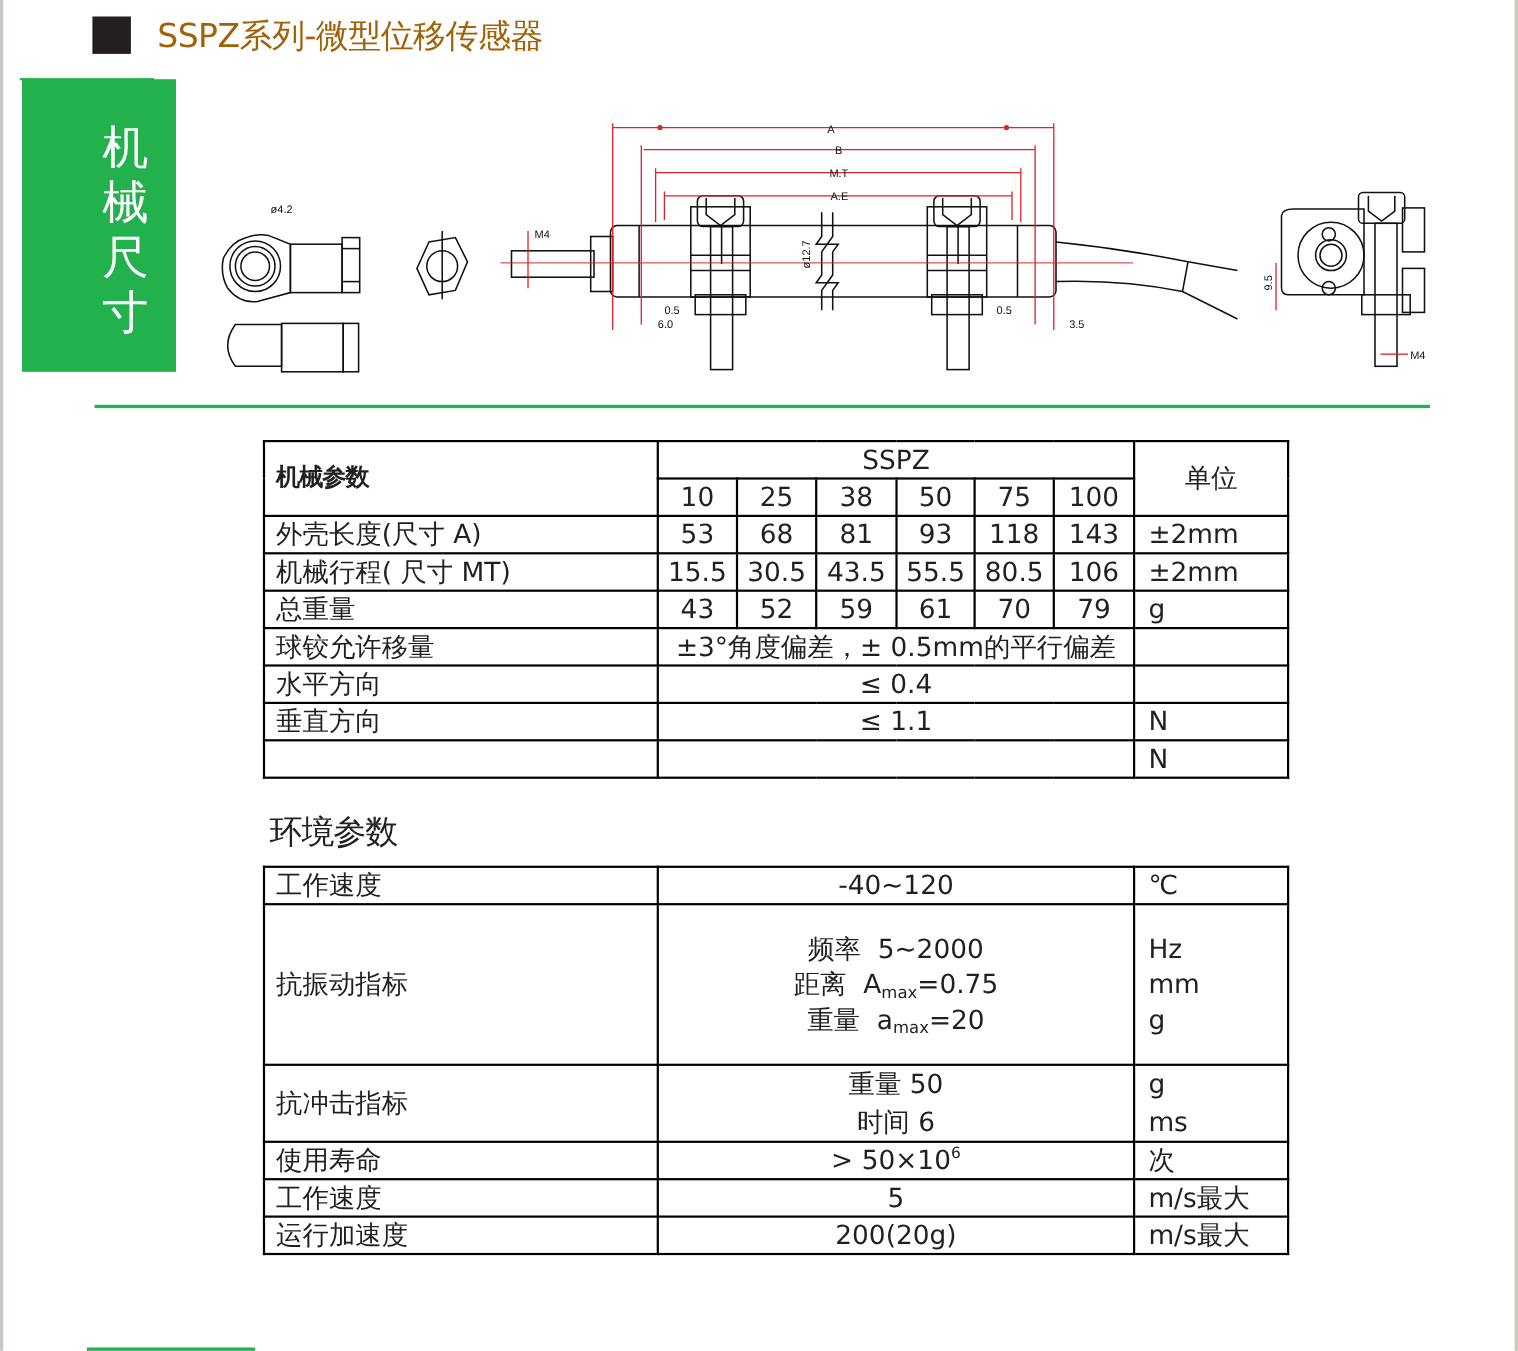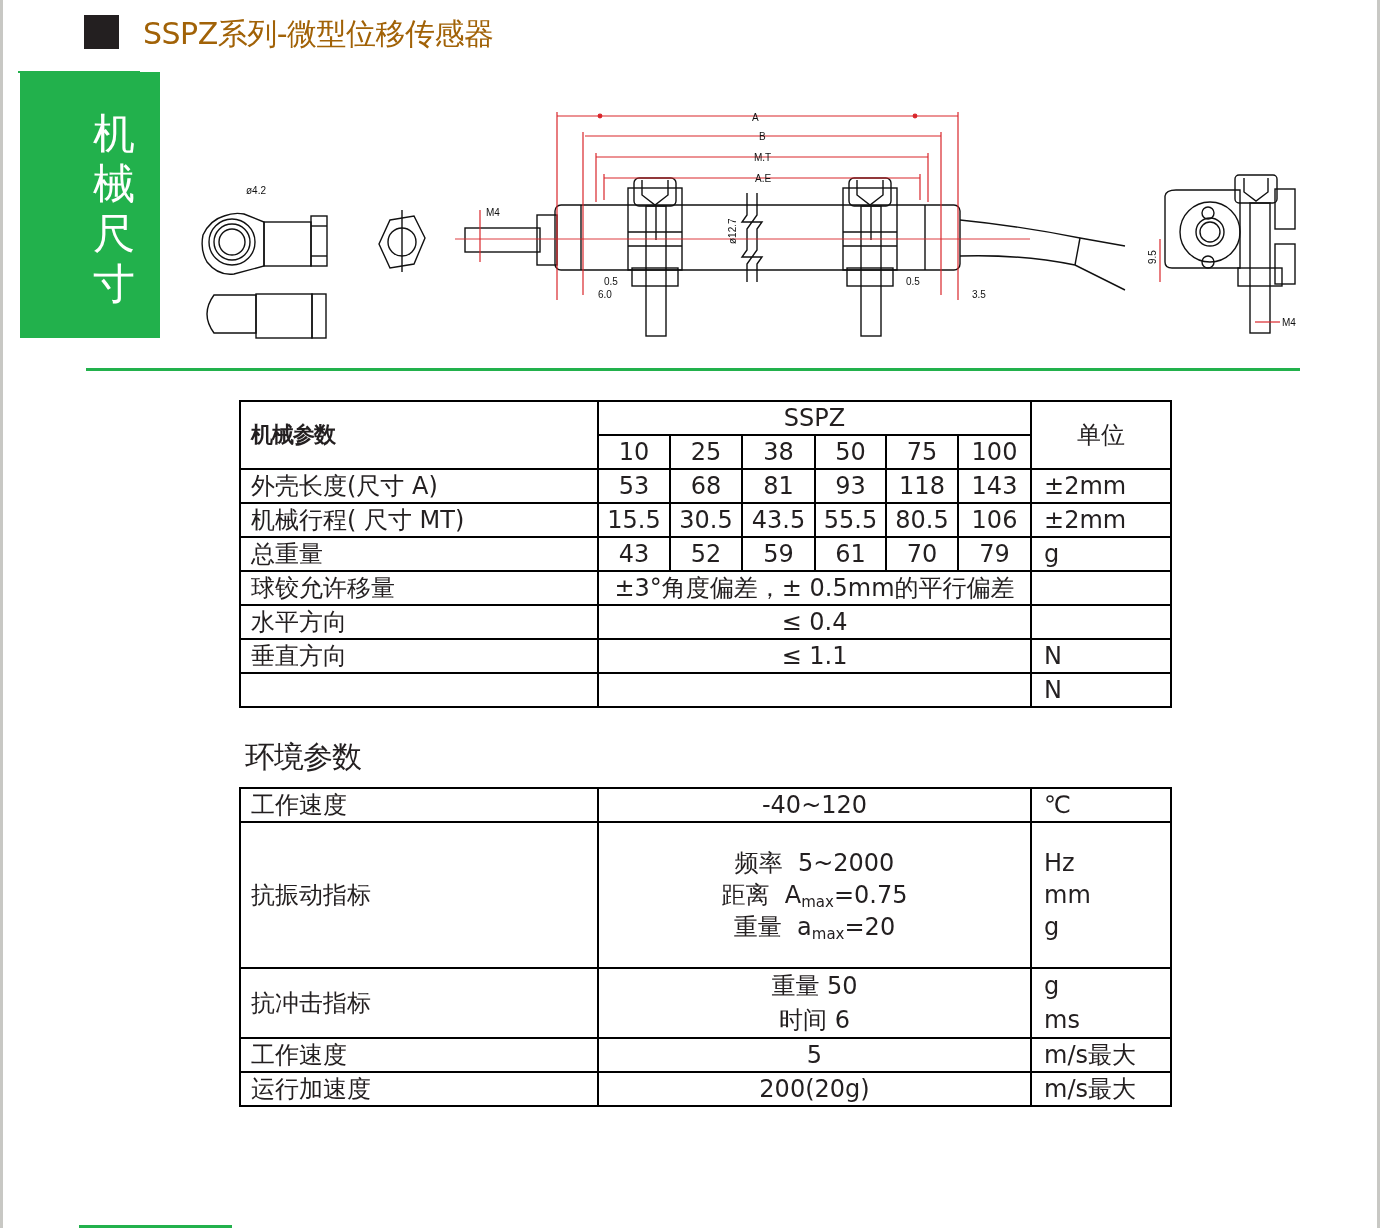--- a/index.html
+++ b/index.html
@@ -277,20 +277,25 @@
     <td class="ctr" style="line-height:34px">
       <div>重量  50</div>
       <div>时间  6</div>
     </td>
     <td class="unit" style="line-height:34px">
       <div>g</div>
       <div>ms</div>
     </td>
   </tr>
   <tr>
+    <td class="lbl">使用寿命</td>
+    <td class="ctr"><span>&gt; 50×10</span><sup>6</sup></td>
+    <td class="unit">次</td>
+  </tr>
+  <tr>
     <td class="lbl">工作速度</td>
     <td class="ctr">5</td>
     <td class="unit">m/s最大</td>
   </tr>
   <tr>
     <td class="lbl">运行加速度</td>
     <td class="ctr">200(20g)</td>
     <td class="unit">m/s最大</td>
   </tr>
 </tbody>

